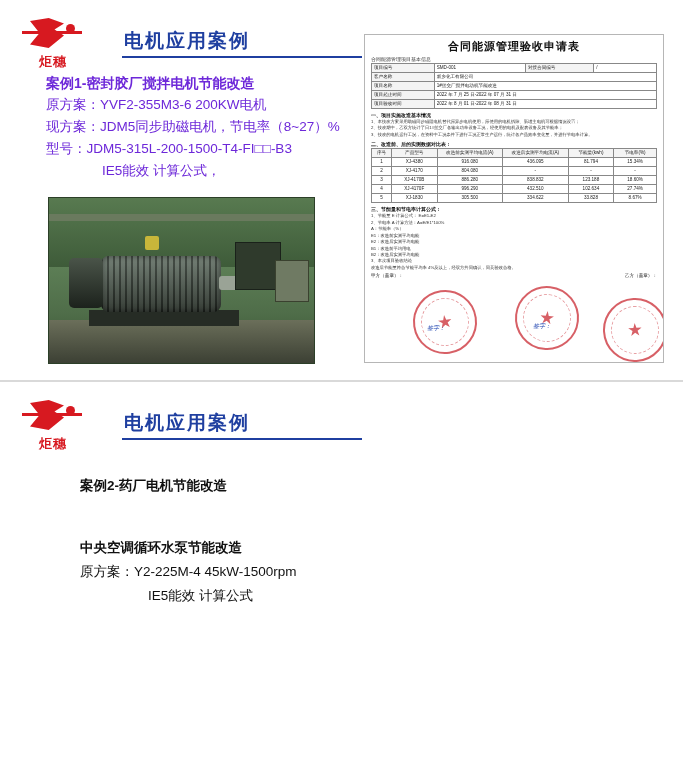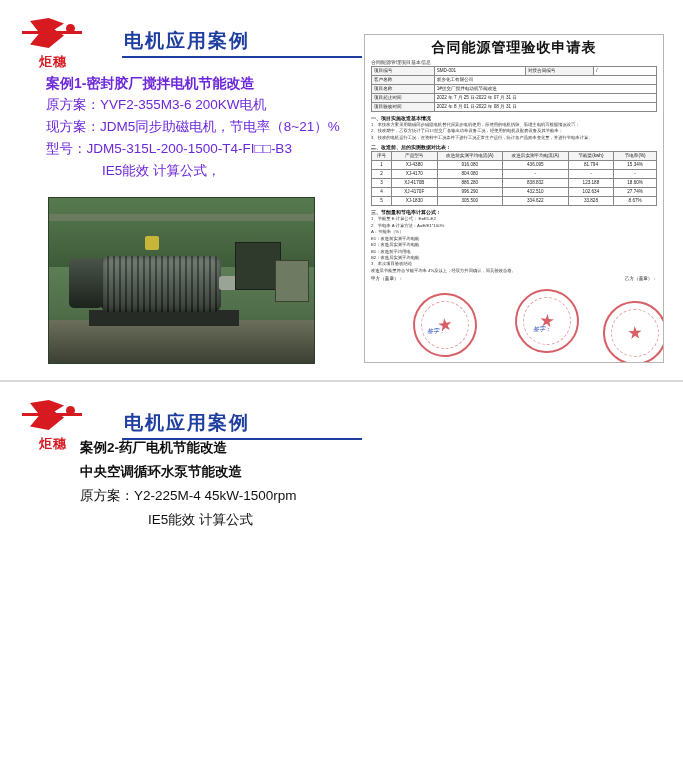--- a/index.html
+++ b/index.html
@@ -87,21 +87,21 @@
   .motor-photo .yellow{
     position:absolute;left:96px;top:38px;width:14px;height:14px;background:#c8b63a;border-radius:2px;
   }
 
   
   .doc{
     position:absolute;left:364px;top:34px;width:298px;height:327px;
     background:#ffffff;border:1px solid #b6b6b6;overflow:hidden;
   }
   .doc .doc-title{
-    text-align:center;font-size:14px;font-weight:bold;padding-top:4px;letter-spacing:1px;color:#111;
+    text-align:center;font-size:11px;font-weight:bold;padding-top:4px;letter-spacing:1px;color:#111;
   }
   .doc .doc-sub{font-size:5px;padding:2px 6px 1px 6px;color:#333;}
   .doc table{border-collapse:collapse;width:calc(100% - 12px);margin:0 6px;font-size:4.6px;color:#222;}
   .doc table td{border:.5px solid #888;padding:1px 2px;line-height:1.25;height:6px;}
   .doc .sec{font-size:5px;font-weight:bold;margin:3px 6px 1px 6px;color:#111;}
   .doc .para{font-size:4.3px;margin:0 6px;line-height:1.5;color:#333;}
   .doc .ctr{text-align:center;}
   .doc .lbl{background:#f4f4f4;}
   .stampwrap{position:relative;height:78px;margin-top:4px;}
   .stamp{
@@ -119,21 +119,21 @@
     position:absolute;left:6px;top:6px;right:6px;bottom:6px;border:1px dashed rgba(200,35,44,.6);border-radius:50%;
   }
   .sign{
     position:absolute;font-size:6px;color:#1a3fae;font-style:italic;
   }
   .doc-sigrow{font-size:4.6px;color:#222;margin:2px 6px;display:flex;justify-content:space-between;}
 
   
   .s2-text{position:absolute;left:80px;top:110px;width:340px;}
   .s2-text .line{font-size:13.5px;line-height:24px;white-space:nowrap;}
-  .s2-text .b{font-weight:bold;}
+  .s2-text .b{font-weight:bold;margin-top:38px;}
   .s2-text .i1{padding-left:48px;}
   .s2-text .i2{padding-left:68px;}
 </style>
 </head>
 <body>
 
 <div class="slide">
 
   <div class="logo">
     <div class="mark">
@@ -143,21 +143,21 @@
     </div>
     <div class="txt">炬穗</div>
   </div>
 
   <div class="slide-title">电机应用案例</div>
   <div class="title-rule"></div>
 
   <div class="s1-text">
     <div class="line bold">案例1-密封胶厂搅拌电机节能改造</div>
     <div class="line"><span>原方案：YVF2-355M3-6  200KW电机</span></div>
-    <div class="line">现方案：JDM5同步助磁电机，节电率（8~21）%</div>
+    <div class="line">现方案：JDM5同步助磁电机，节电率（8~27）%</div>
     <div class="line">型号：JDM5-315L-200-1500-T4-FI□□-B3</div>
     <div class="line indent">IE5能效 计算公式，</div>
   </div>
 
   <div class="motor-photo">
     <div class="wallA"></div>
     <div class="pipe"></div>
     <div class="floor"></div>
     <div class="base"></div>
     <div class="body"></div>

